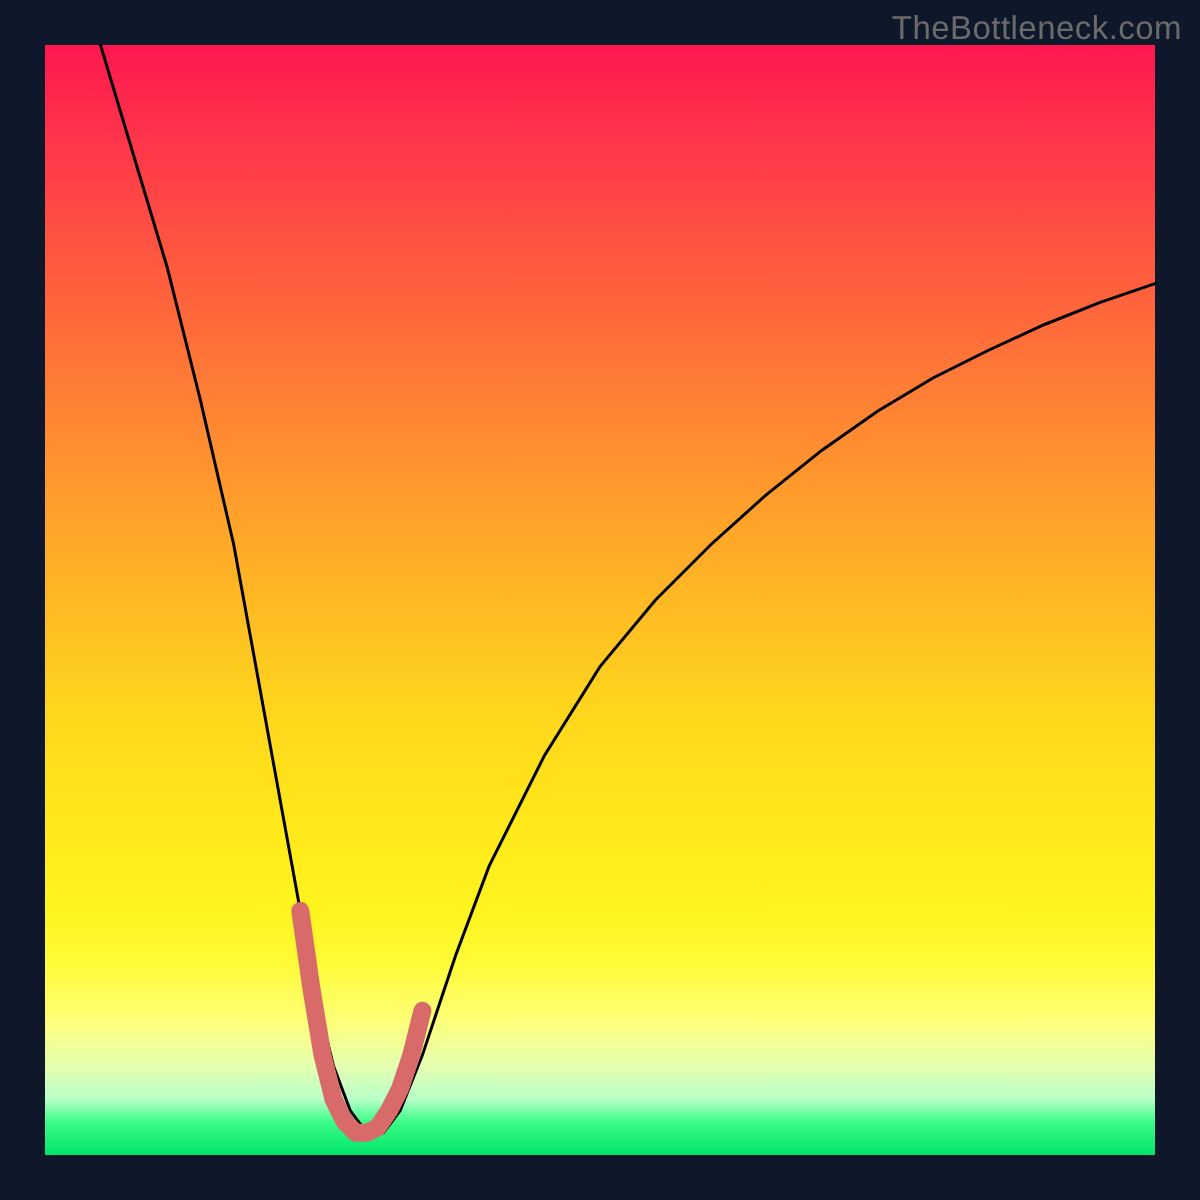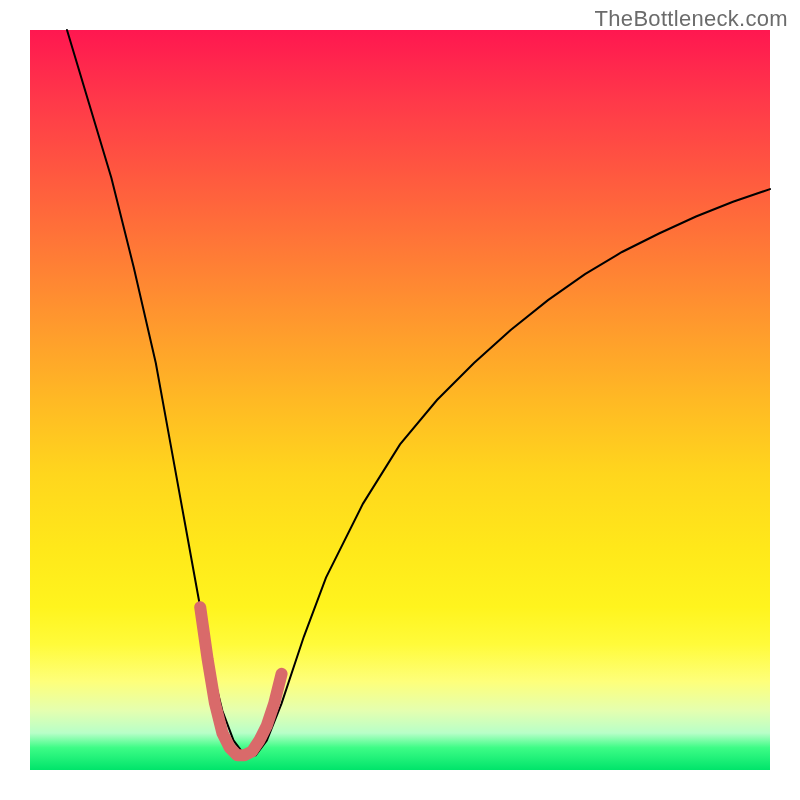--- a/index.html
+++ b/index.html
@@ -8,21 +8,21 @@
     width: 800px;
     height: 800px;
     background: #000;
     overflow: hidden;
     font-family: Arial, Helvetica, sans-serif;
   }
   .frame {
     position: absolute;
     left: 0; top: 0;
     width: 800px; height: 800px;
-    background: #ffffff;
+    background: #0f172a;
   }
   .plot {
     position: absolute;
     left: 30px;
     top: 30px;
     width: 740px;
     height: 740px;
     background: linear-gradient(to bottom,
       #ff1750 0%,
       #ff3a49 10%,

